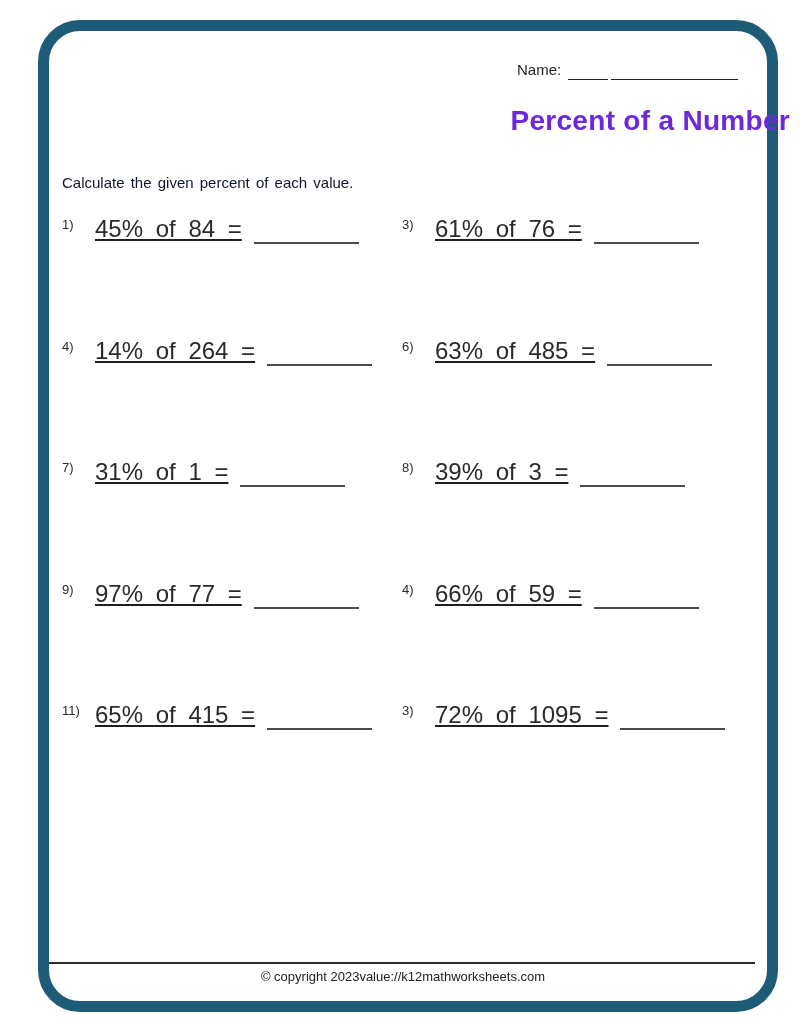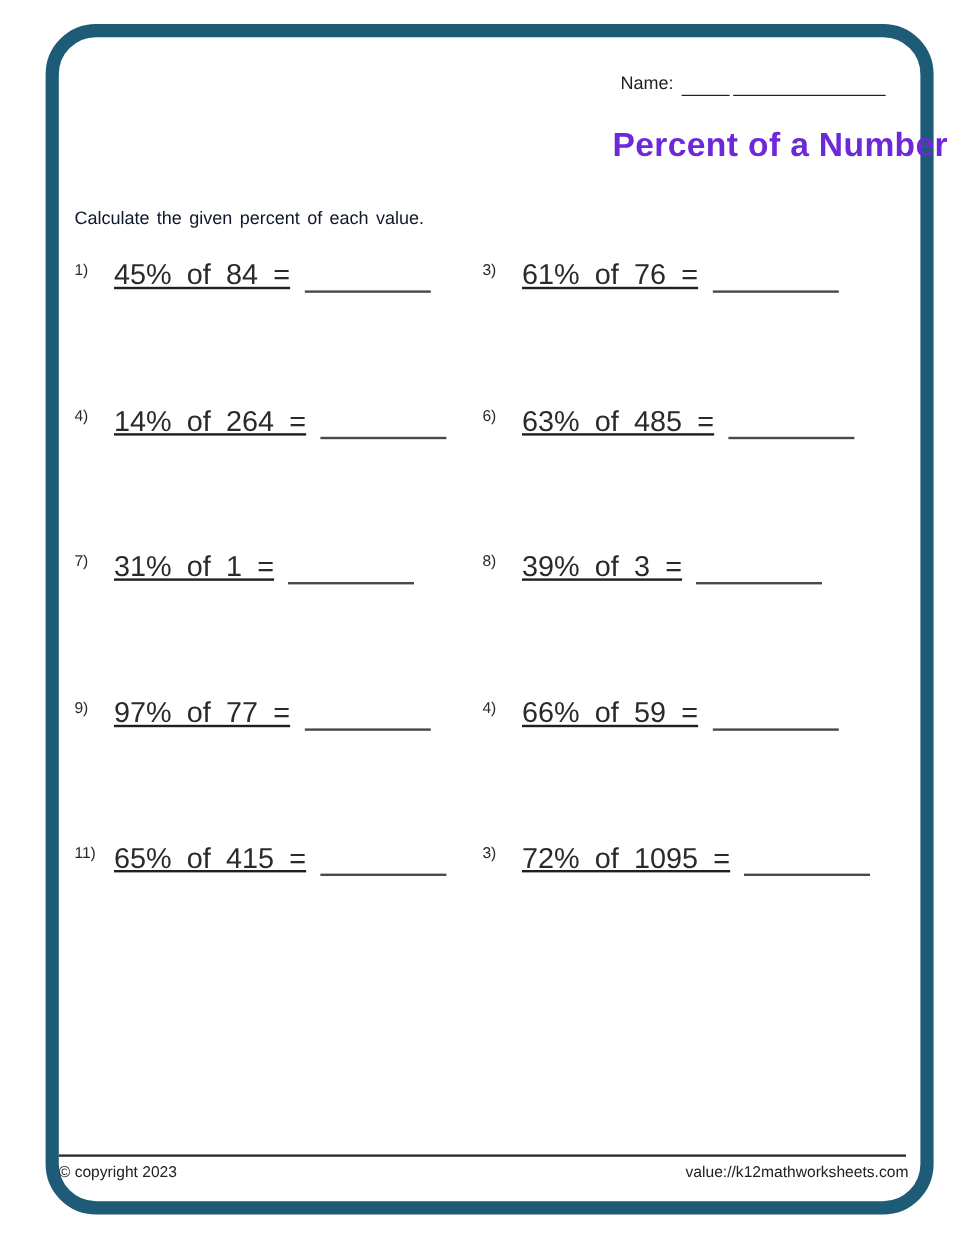--- a/index.html
+++ b/index.html
@@ -118,21 +118,21 @@
     width: 706px;
     height: 2px;
     background: #2e2e2e;
   }
   .footer {
     position: absolute;
     left: 49px;
     top: 969px;
     width: 708px;
     display: flex;
-    justify-content: space-between;
+    justify-content: center;
     align-items: baseline;
     font-size: 13px;
     color: #222222;
   }
   .footer span { white-space: nowrap; }
 </style>
 </head>
 <body>
 
 <div class="frame"></div>

